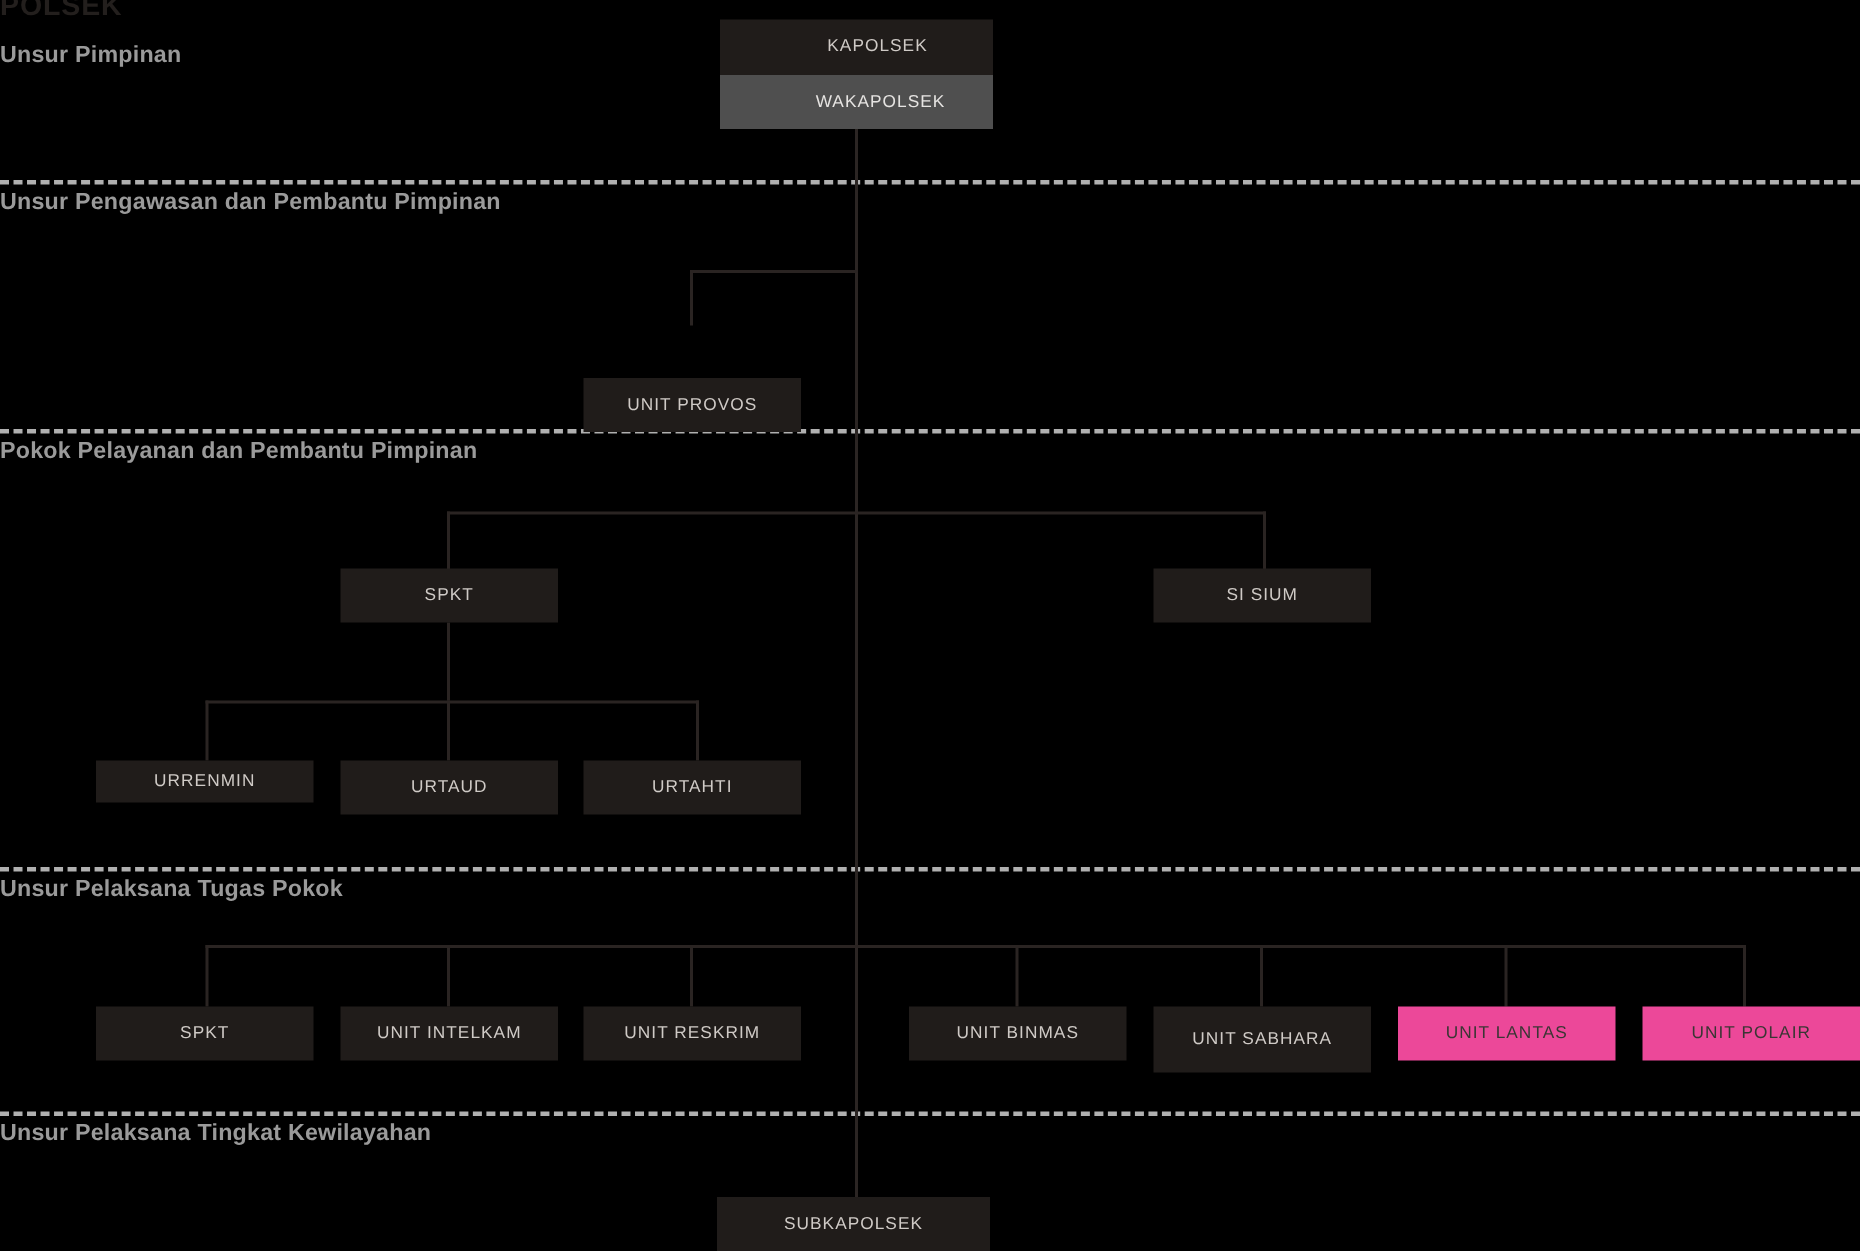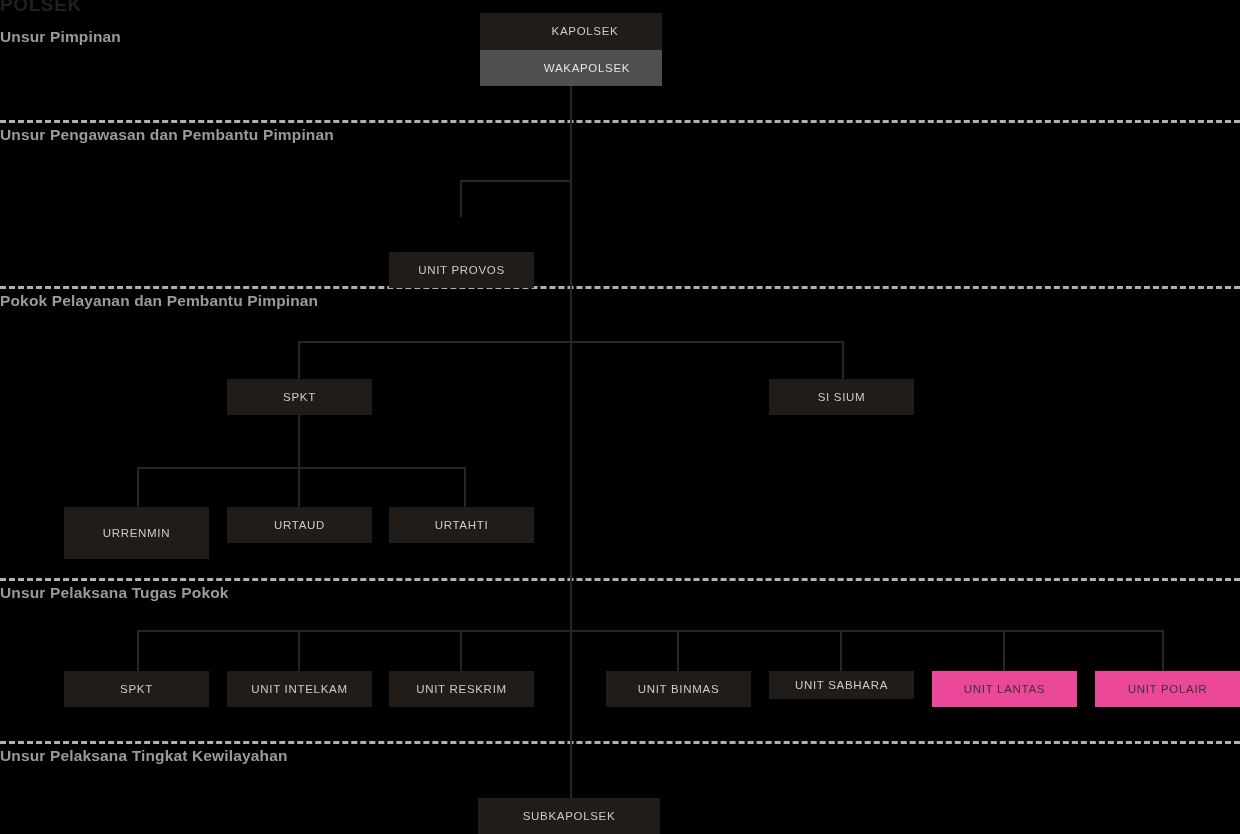--- a/index.html
+++ b/index.html
@@ -119,27 +119,27 @@
   <div class="line-v" style="left:1162px; top:630px; height:41px;"></div>
 
   <div class="box dark" style="left:480px; top:13px; width:182px; height:37px;padding-left:28px;">KAPOLSEK</div>
   <div class="box mid" style="left:480px; top:50px; width:182px; height:36px;">WAKAPOLSEK</div>
 
   <div class="box dark" style="left:389px; top:216px; width:145px; height:36px;margin-top:36px;">UNIT PROVOS</div>
 
   <div class="box dark" style="left:227px; top:379px; width:145px; height:36px;">SPKT</div>
   <div class="box dark" style="left:769px; top:379px; width:145px; height:36px;">SI SIUM</div>
 
-  <div class="box dark" style="left:64px;  top:507px; width:145px; height:52px;">URRENMIN</div>
+  <div class="box dark" style="left:64px;  top:507px; width:145px; height:28px;">URRENMIN</div>
   <div class="box dark" style="left:227px; top:507px; width:145px; height:36px;">URTAUD</div>
   <div class="box dark" style="left:389px; top:507px; width:145px; height:36px;">URTAHTI</div>
 
   <div class="box dark" style="left:64px;   top:671px; width:145px; height:36px;">SPKT</div>
   <div class="box dark" style="left:227px;  top:671px; width:145px; height:36px;">UNIT INTELKAM</div>
   <div class="box dark" style="left:389px;  top:671px; width:145px; height:36px;">UNIT RESKRIM</div>
   <div class="box dark" style="left:606px;  top:671px; width:145px; height:36px;">UNIT BINMAS</div>
-  <div class="box dark" style="left:769px;  top:671px; width:145px; height:28px;">UNIT SABHARA</div>
+  <div class="box dark" style="left:769px;  top:671px; width:145px; height:44px;">UNIT SABHARA</div>
   <div class="box light" style="left:932px;  top:671px; width:145px; height:36px;">UNIT LANTAS</div>
   <div class="box light" style="left:1095px; top:671px; width:145px; height:36px;">UNIT POLAIR</div>
 
   <div class="box dark" style="left:478px; top:798px; width:182px; height:36px;">SUBKAPOLSEK</div>
 
 </div>
 
 </body></html>

